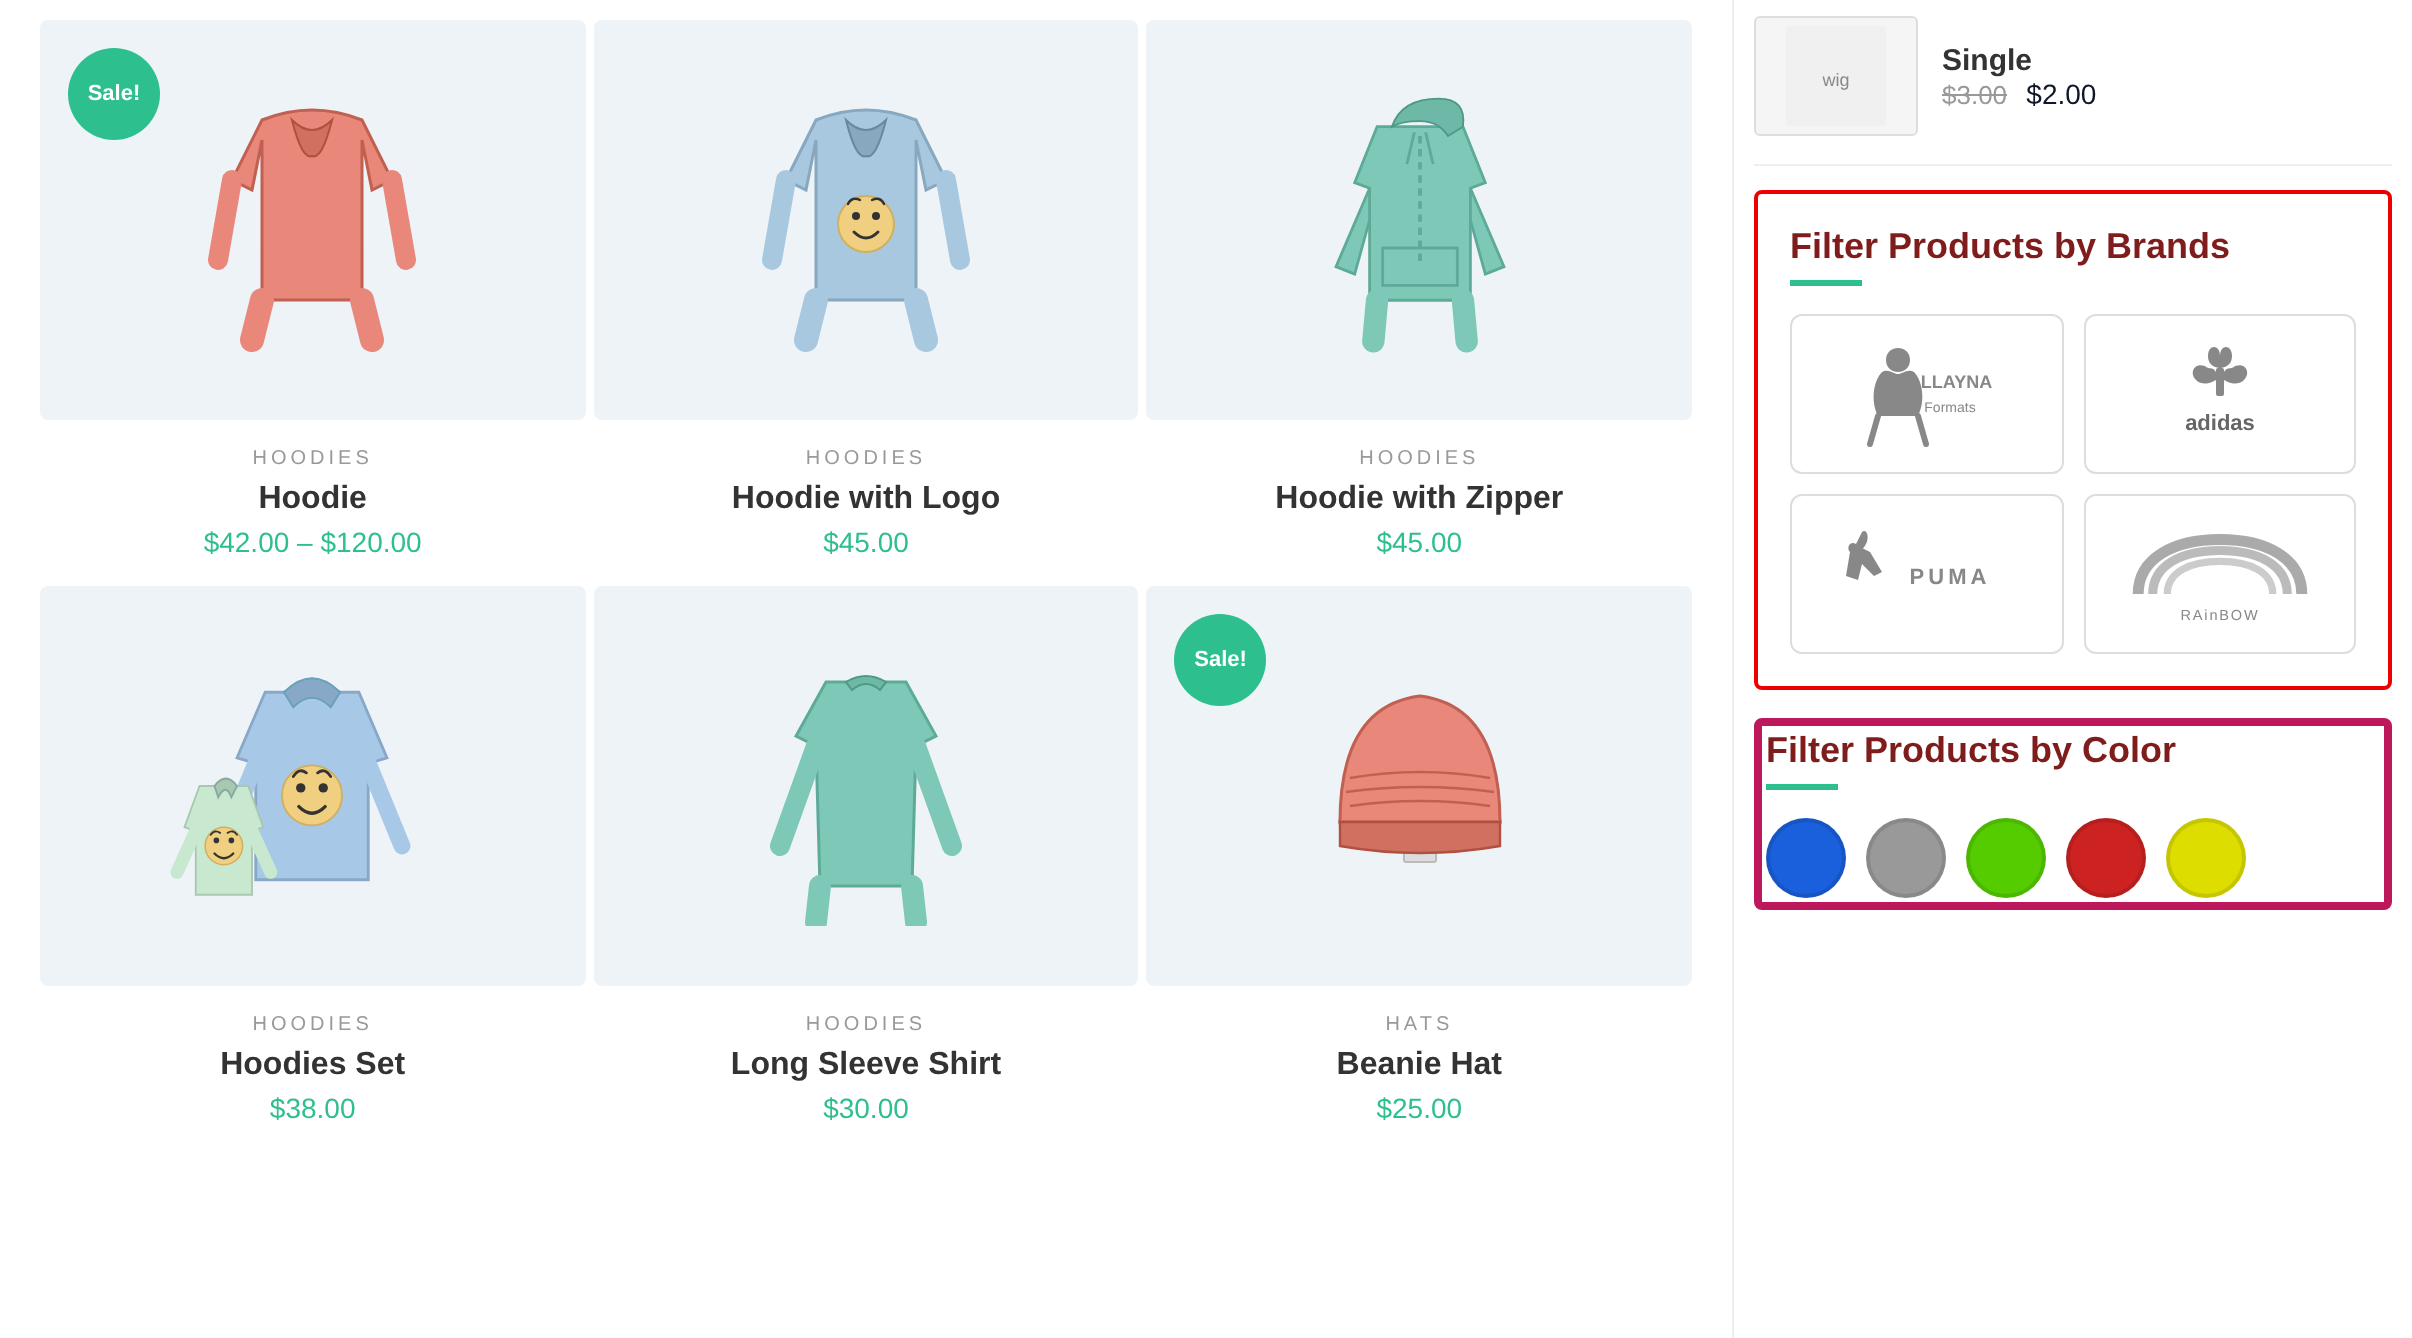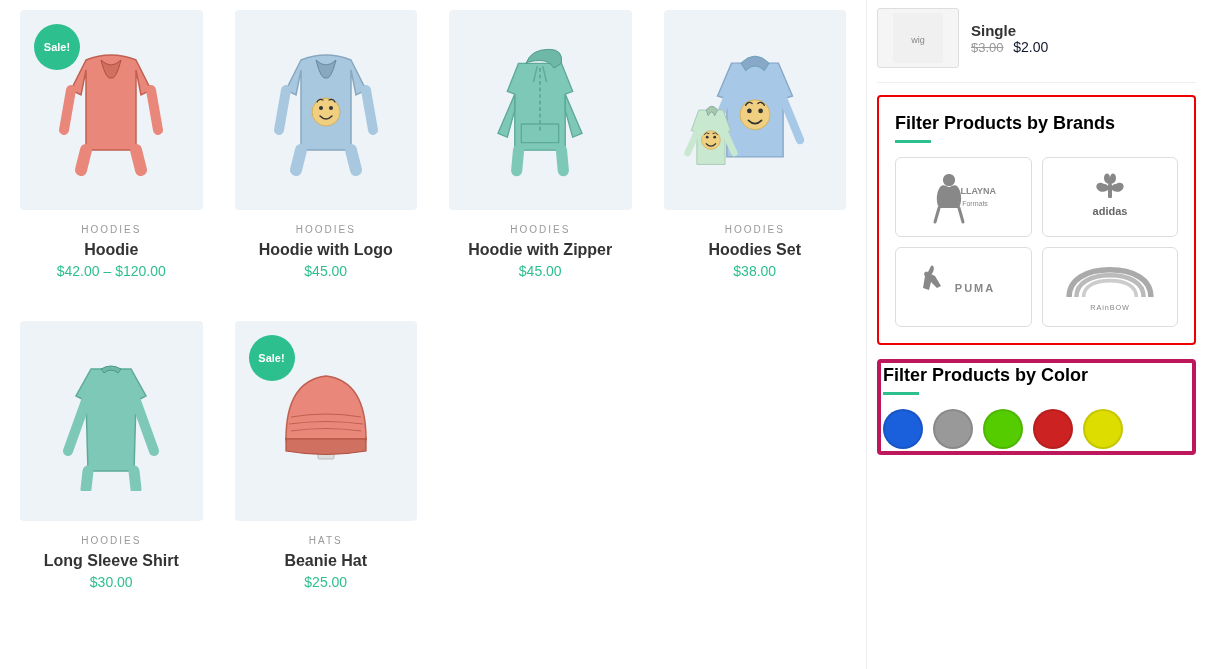--- a/index.html
+++ b/index.html
@@ -13,22 +13,22 @@
     }
 
     
     .main-content {
       flex: 1;
       padding: 10px 20px;
     }
 
     .product-grid {
       display: grid;
-      grid-template-columns: repeat(4, 1fr);
-      gap: 32px;
+      grid-template-columns: repeat(3, 1fr);
+      gap: 4px;
     }
 
     .product-card {
       display: flex;
       flex-direction: column;
       align-items: center;
       position: relative;
       cursor: pointer;
     }
 
@@ -140,21 +140,21 @@
     .filter-box {
       border: 2px solid #e00;
       border-radius: 4px;
       padding: 16px;
       margin-bottom: 14px;
     }
 
     .filter-title {
       font-size: 18px;
       font-weight: 700;
-      color: #000000;
+      color: #7f1d1d;
       margin-bottom: 6px;
     }
 
     .filter-underline {
       width: 36px;
       height: 3px;
       background: #2dbf8e;
       margin-bottom: 14px;
     }
 

